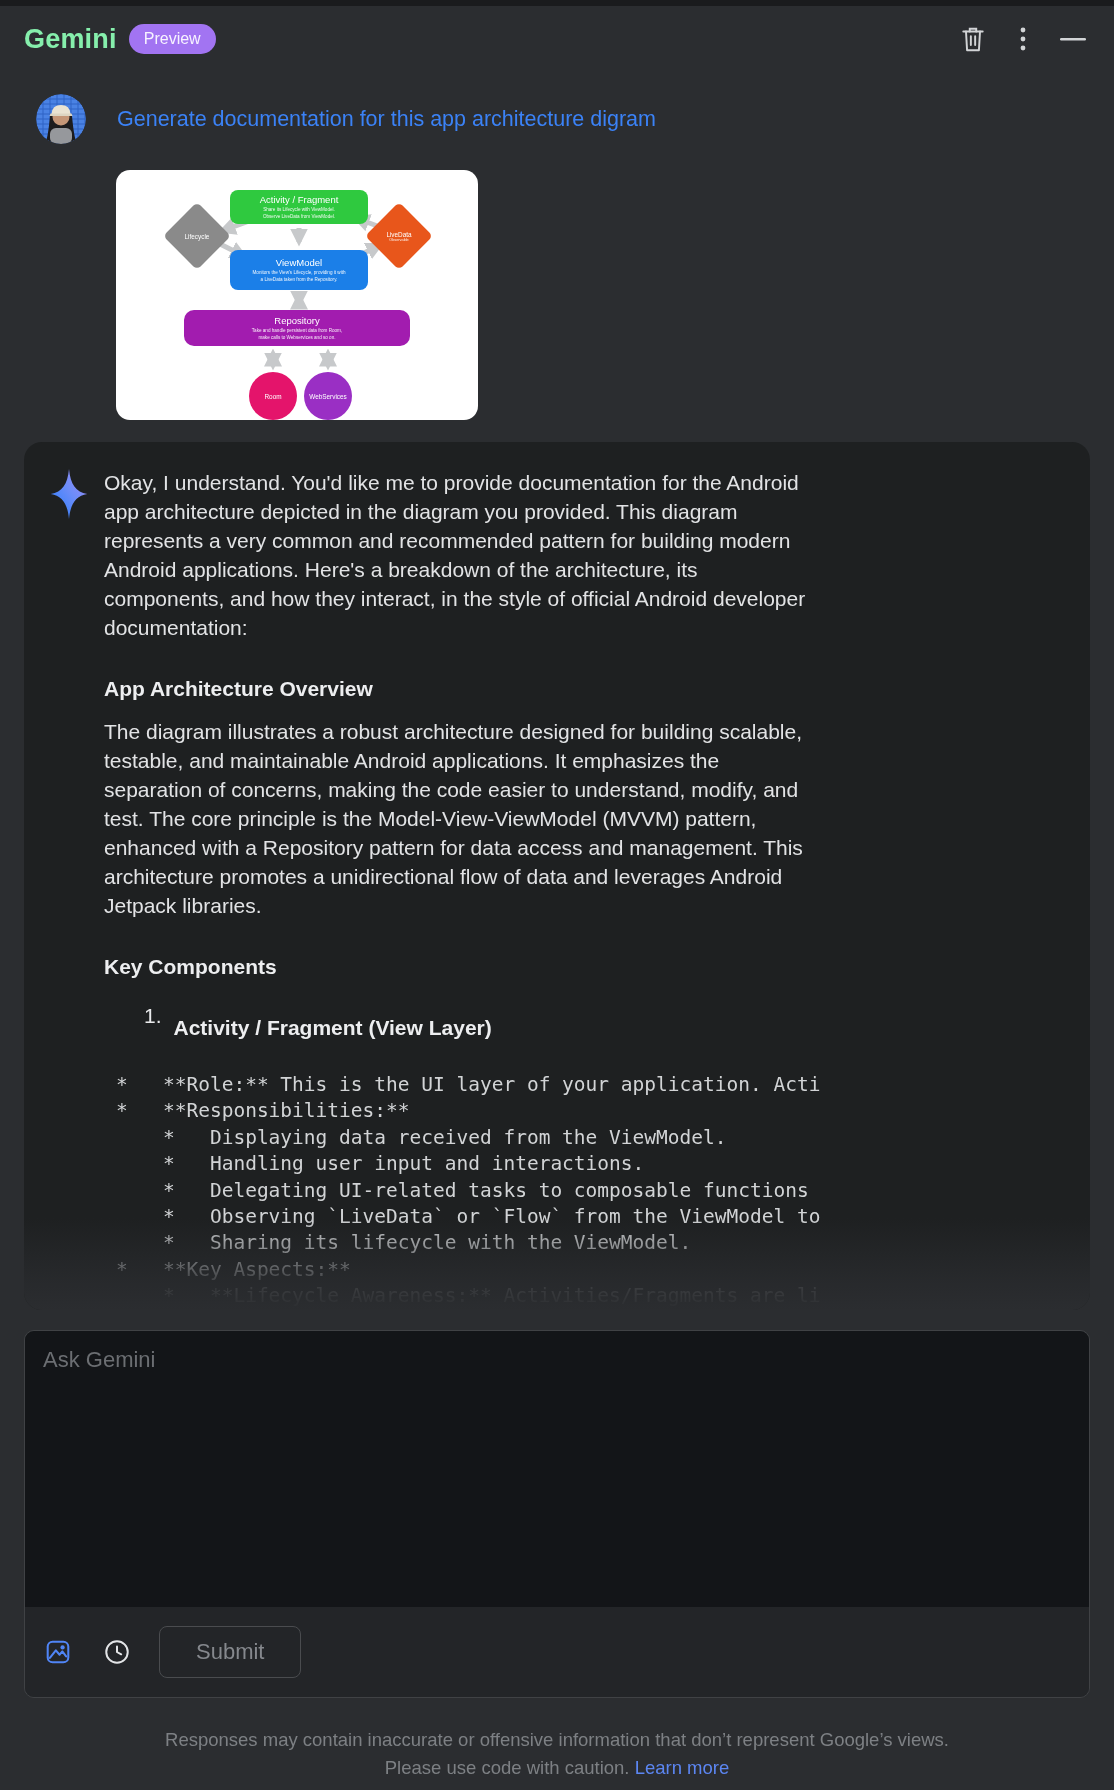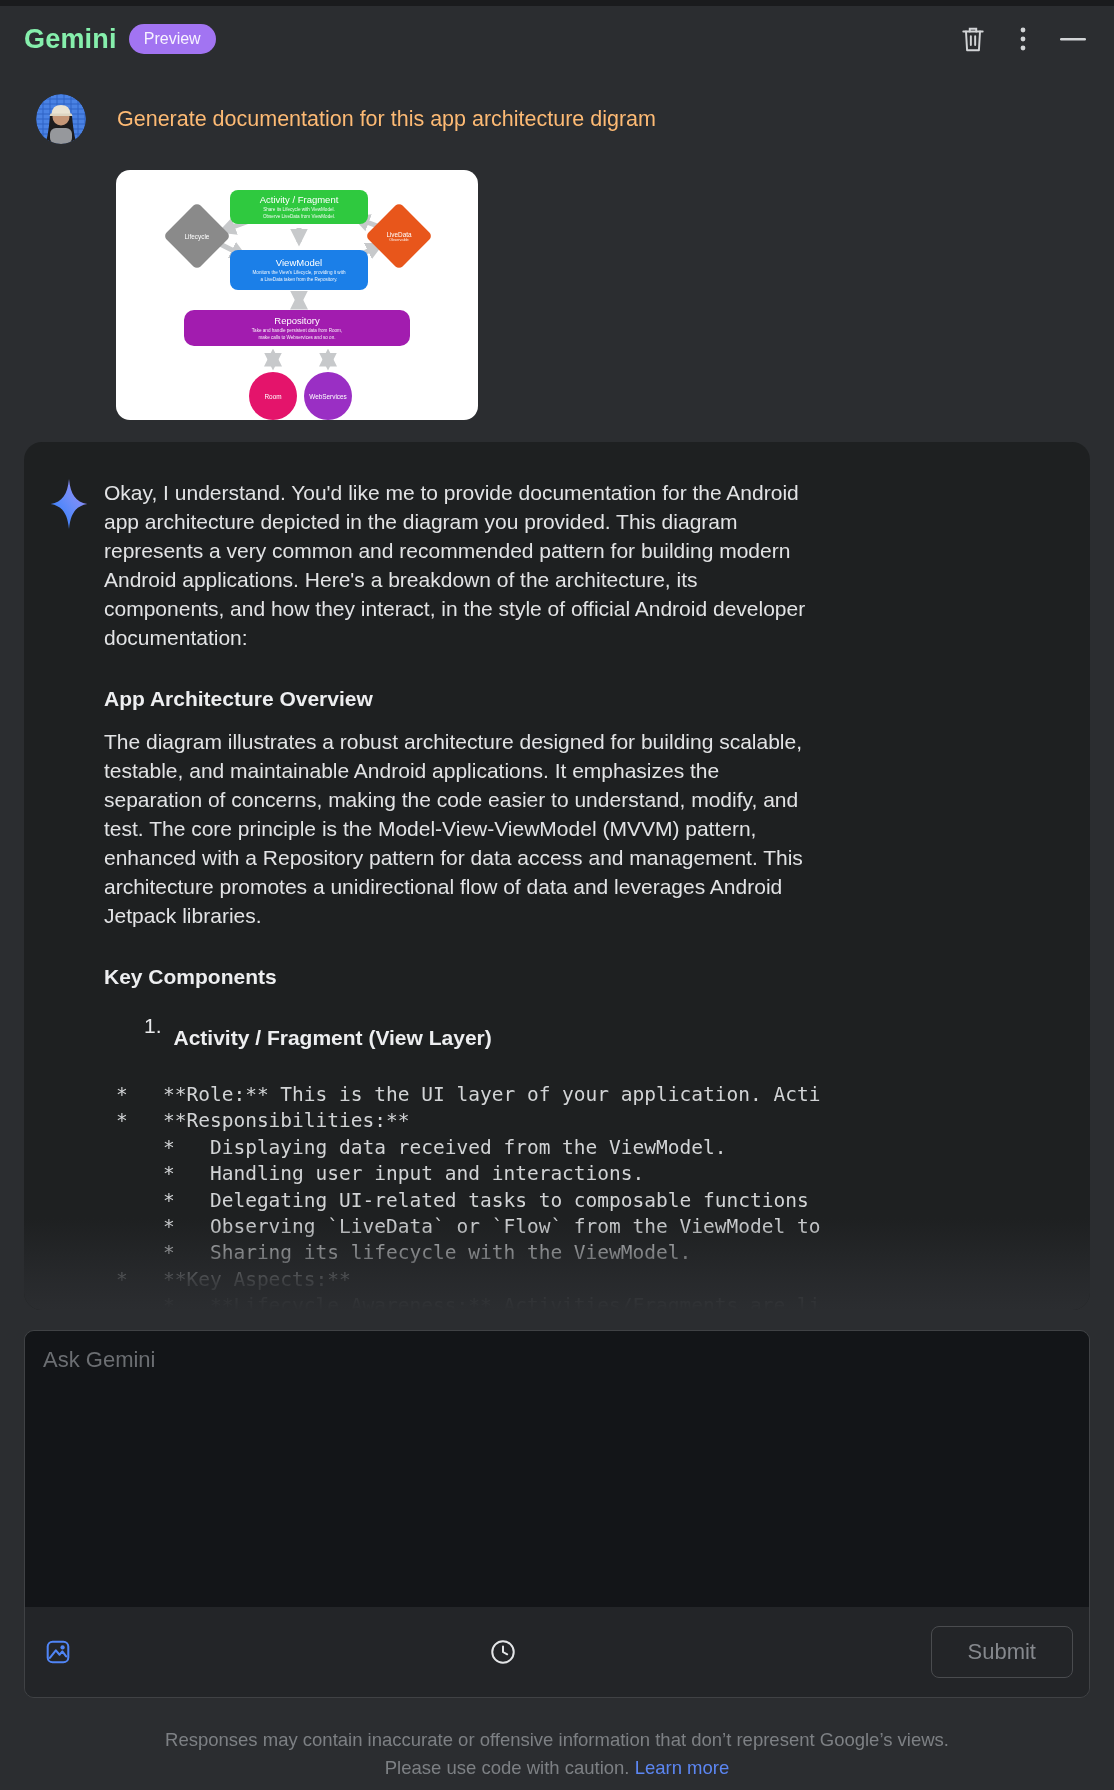--- a/index.html
+++ b/index.html
@@ -12,21 +12,21 @@
           padding:0 24px;box-sizing:border-box;}
   .app-title{font-size:27px;font-weight:700;color:#86efac;letter-spacing:.2px;}
   .badge{margin-left:12px;background:#A274F2;color:#F7F3FF;font-size:16px;line-height:1;
          padding:7px 15px;border-radius:999px;}
   .header-actions{margin-left:auto;display:flex;align-items:center;gap:26px;}
   .icon-btn{background:none;border:none;padding:4px;cursor:pointer;display:flex;align-items:center;}
 
   
   .user-row{position:absolute;top:94px;left:36px;right:24px;display:flex;align-items:center;}
   .avatar{width:50px;height:50px;border-radius:50%;overflow:hidden;flex:0 0 auto;}
-  .user-text{margin-left:31px;font-size:21.5px;color:#fdba74;}
+  .user-text{margin-left:31px;font-size:21.5px;color:#3b82f6;}
 
   
   .diagram-card{position:absolute;left:116px;top:170px;width:362px;height:250px;background:#FFFFFF;
                 border-radius:14px;margin:0;cursor:pointer;overflow:hidden;}
   .diagram-card .arrows{position:absolute;left:0;top:0;}
   .dnode{position:absolute;box-sizing:border-box;display:flex;flex-direction:column;align-items:center;
          justify-content:center;text-align:center;color:#fff;}
   .dnode .t{font-size:9.5px;font-weight:400;}
   .dnode .s{font-size:4.6px;line-height:1.5;white-space:pre-line;opacity:.92;margin-top:2px;}
   .n-activity{left:114px;top:20px;width:138px;height:34px;background:#2FC93F;border-radius:8px;}
@@ -40,42 +40,42 @@
            justify-content:center;color:#fff;text-align:center;}
   .d-label .t{font-size:6.4px;}
   .d-label .s{font-size:3.8px;opacity:.9;}
   .circle{position:absolute;width:48px;height:48px;border-radius:50%;display:flex;align-items:center;
           justify-content:center;color:#fff;font-size:6.4px;text-align:center;}
   .c-room{left:133px;top:202px;background:#E4146B;}
   .c-web{left:188px;top:202px;background:#9A2FC4;}
 
   
   .response-card{position:absolute;left:24px;top:442px;width:1066px;height:868px;background:#1E2021;
-                 border-radius:18px;box-sizing:border-box;padding:36px 22px 0 20px;display:flex;overflow:hidden;}
+                 border-radius:18px;box-sizing:border-box;padding:26px 22px 0 20px;display:flex;overflow:hidden;}
   .spark-col{flex:0 0 50px;margin-right:10px;display:flex;justify-content:center;}
   .response-body{flex:1;min-width:0;padding-right:2px;}
   .response-body p{margin:0 0 14px 0;font-size:21px;line-height:29px;white-space:pre-line;color:#E2E3E5;}
   .response-body h3{margin:32px 0 14px 0;font-size:21px;line-height:29px;color:#EDEEF0;font-weight:700;}
   .ol-item{display:flex;margin:20px 0 30px 0;font-size:21px;line-height:29px;}
   .ol-num{margin-left:40px;color:#E8E9EB;}
   .ol-text{margin-left:12px;font-weight:700;color:#EDEEF0;margin-top:12px;}
   pre.mono{margin:0 0 0 12px;font-family:"DejaVu Sans Mono",monospace;font-size:19.5px;line-height:26.4px;
            color:#D2D4D6;white-space:pre;overflow:hidden;}
   .fade{position:absolute;left:0;right:0;bottom:0;height:92px;
         background:linear-gradient(to bottom,rgba(41,43,46,0),rgba(41,43,46,.88) 70%,#2B2D30 100%);
         pointer-events:none;}
 
   
   .composer{position:absolute;left:24px;top:1330px;width:1066px;height:368px;border:1px solid #404245;
             border-radius:10px;box-sizing:border-box;display:flex;flex-direction:column;overflow:hidden;}
   .composer textarea{flex:1;background:#131518;border:none;outline:none;resize:none;
             color:#E6E7E9;font-family:"Liberation Sans",sans-serif;font-size:22px;padding:16px 18px;}
   .composer textarea::placeholder{color:#6B6E72;}
   .composer-toolbar{height:90px;background:#232528;display:flex;align-items:center;
-            justify-content:space-between;gap:24px;padding:0 16px;}
+            justify-content:flex-start;gap:24px;padding:0 16px;}
   .submit-btn{background:transparent;border:1px solid #4A4C4F;border-radius:8px;color:#85888D;
             font-family:"Liberation Sans",sans-serif;font-size:22px;padding:12px 36px;cursor:pointer;}
 
   
   .footer{position:absolute;left:0;right:0;top:1726px;text-align:center;color:#7D8084;
           font-size:18.5px;line-height:28px;}
   .footer a{color:#5C86F2;text-decoration:none;cursor:pointer;}
 </style>
 </head>
 <body>

